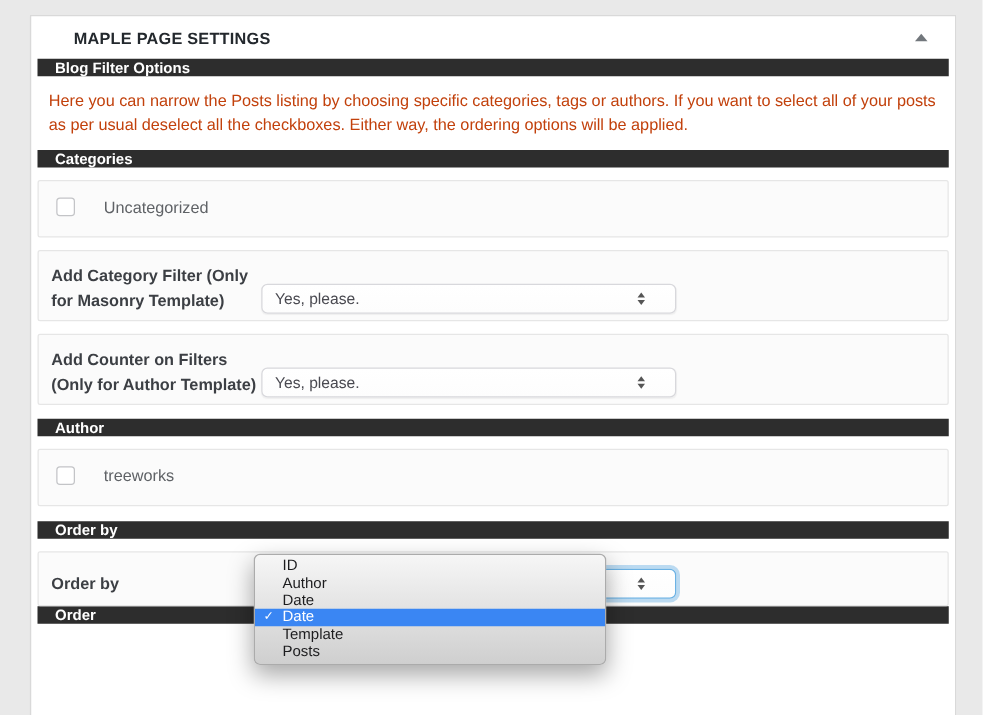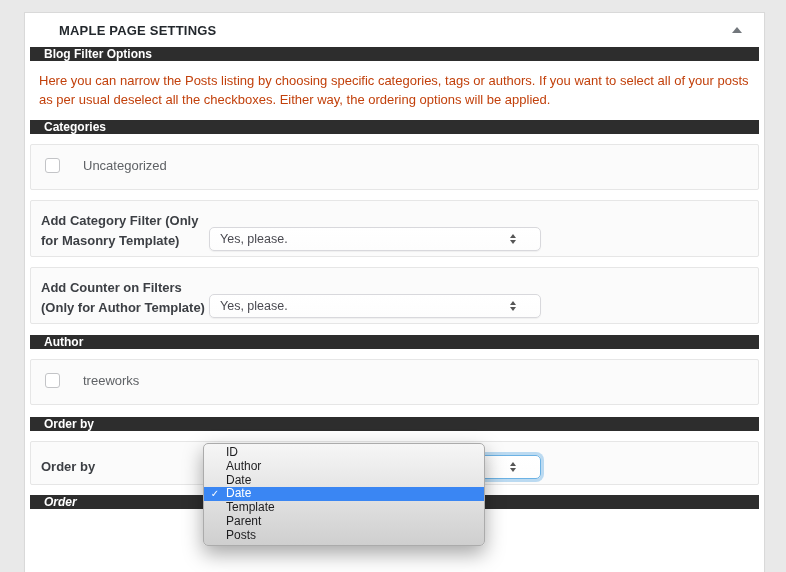--- a/index.html
+++ b/index.html
@@ -33,21 +33,21 @@
     border-bottom:6px solid #72777c;
   }
   .inside{padding:0 5px 20px 5px;}
   .bar{
     background:var(--bar-background);color:#fff;
     height:14px;display:flex;align-items:center;
     padding-left:14px;font-size:12px;font-weight:bold;
   }
   .bar.mt11{margin-top:11px;}
   .bar.mt12{margin-top:12px;}
-  .bar.mt10{margin-top:10px;font-style:italic;}
+  .bar.mt10{}
   .intro{
     margin:10px 9px 11px 9px;font-size:13px;line-height:19px;color:#c2410c;
   }
   .panel{
     background:#fbfbfb;border:1px solid #e6e6e6;border-radius:2px;
     margin-top:10px;
   }
   .check-panel{padding:13px 14px 16px 14px;}
   .check-row{display:flex;align-items:center;gap:23px;cursor:pointer;}
   .checkbox{
@@ -197,19 +197,15 @@
   <div class="menu-item selected">
     <span class="check">✓</span>
     <span>Date</span>
   </div>
   <div class="menu-item">
     <span class="check"></span>
     <span>Template</span>
   </div>
   <div class="menu-item">
     <span class="check"></span>
-    <span>Parent</span>
-  </div>
-  <div class="menu-item">
-    <span class="check"></span>
     <span>Posts</span>
   </div>
 </div>
 
 </body></html>

